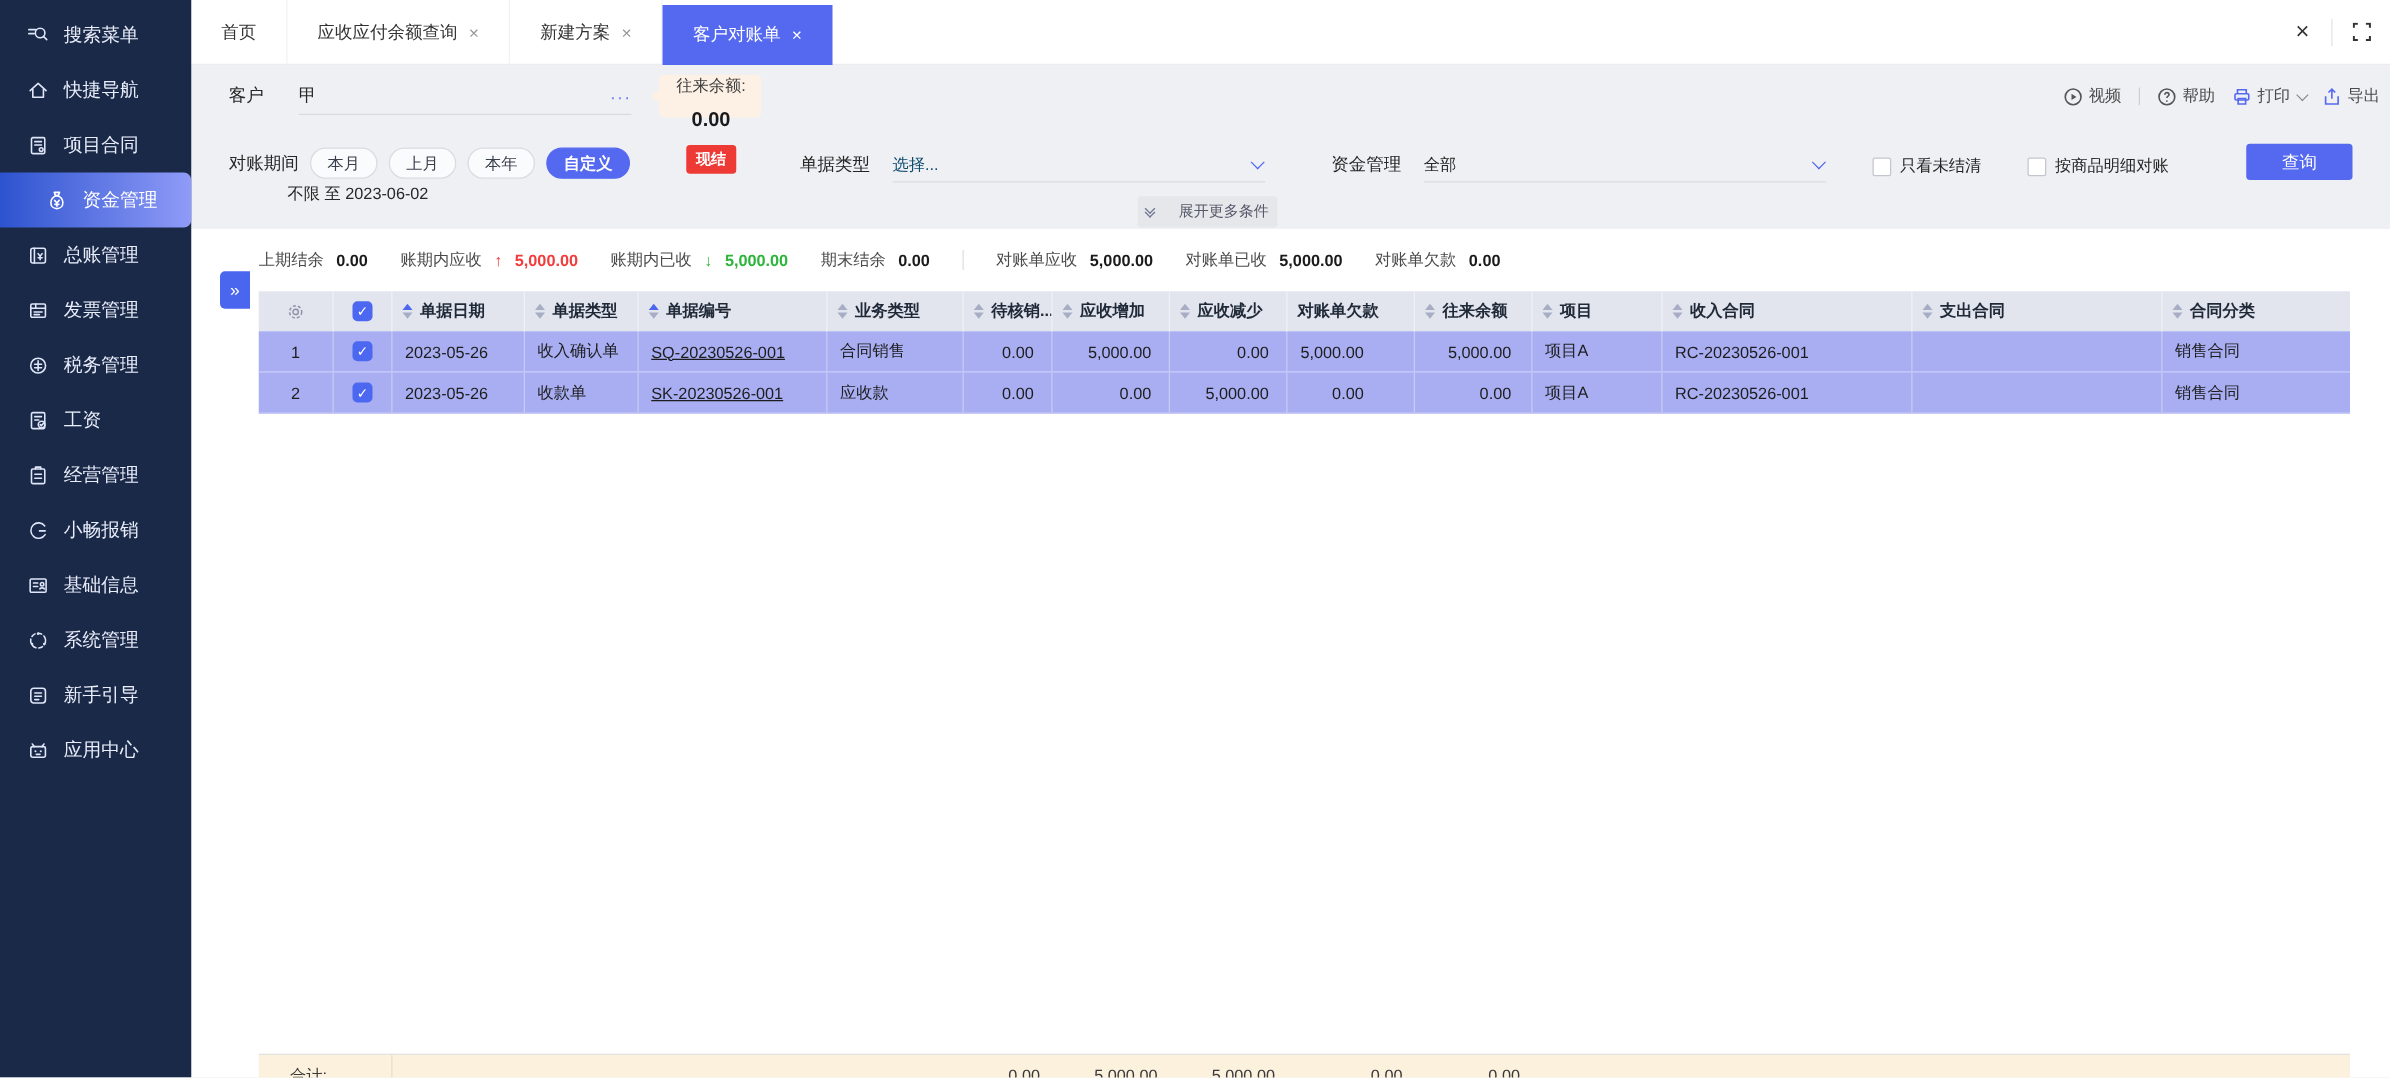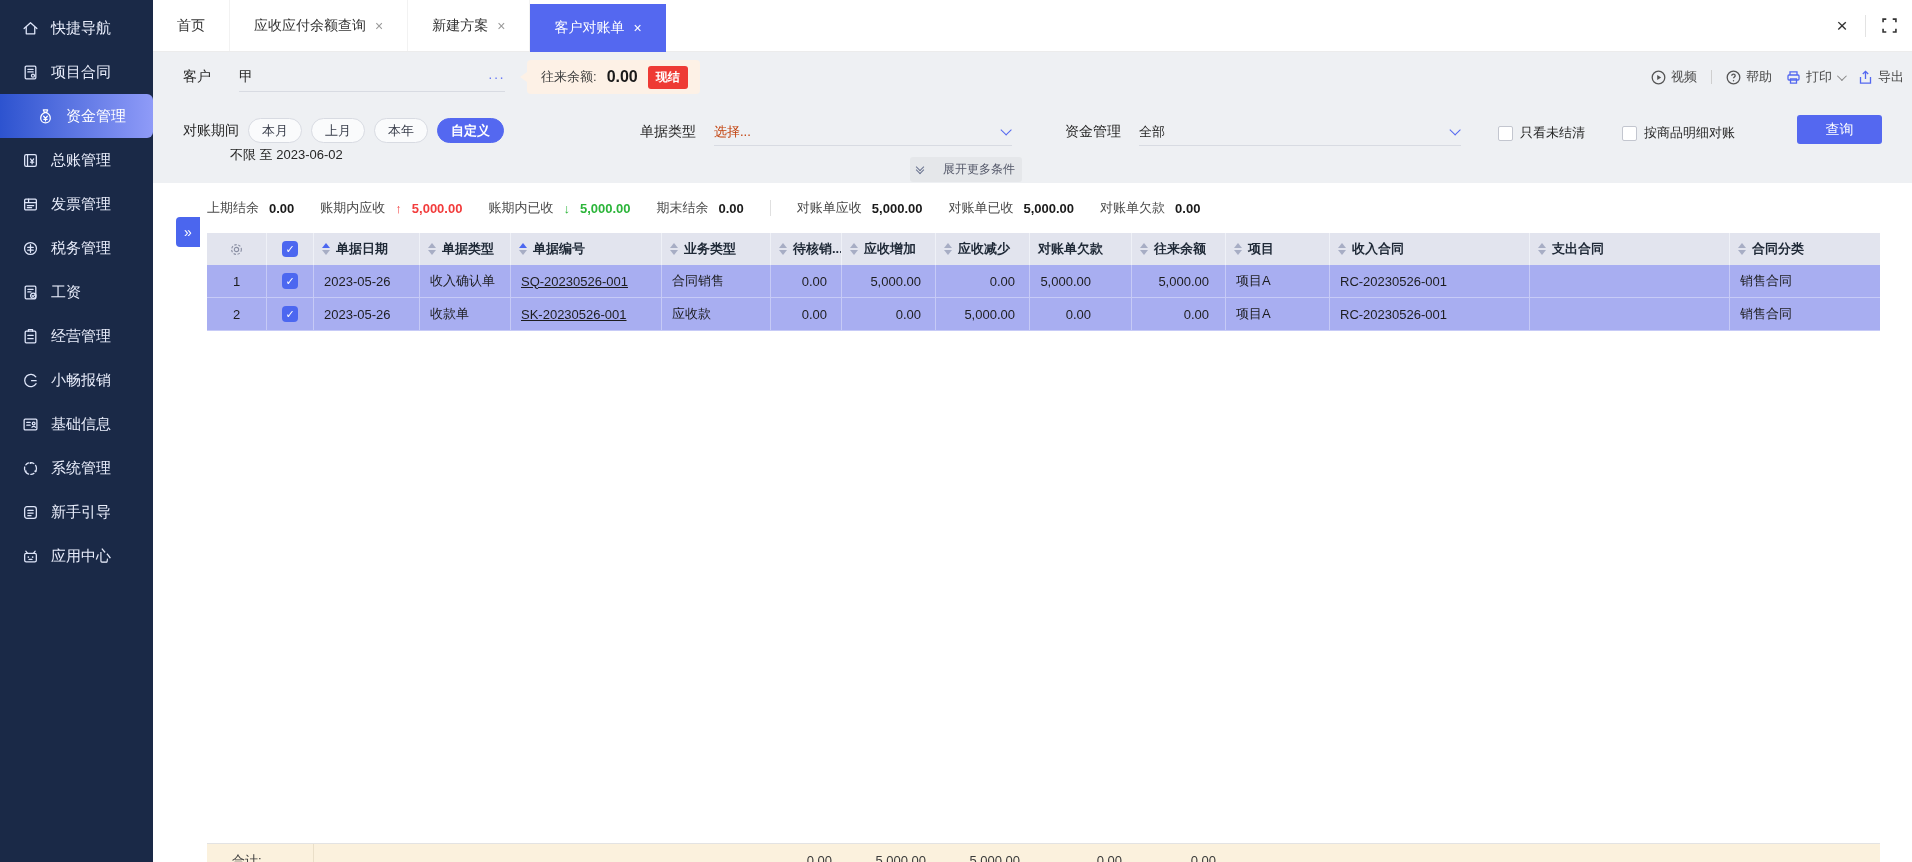--- a/index.html
+++ b/index.html
@@ -26,21 +26,21 @@
   .win-divider { width:1px; height:22px; background:#e3e3e3; }
   .win-btn svg { width:15px; height:15px; stroke:#333; fill:none; stroke-width:1.5; }
 
   
   .filterbar { position:absolute; left:153px; top:52px; width:1759px; height:131px; background:#eef0f3; z-index:3; }
   .row-a { position:absolute; left:30px; right:8px; top:6px; height:38px; display:flex; align-items:center; }
   .f-label { font-size:14px; color:#262626; white-space:nowrap; }
   .cust-field { margin-left:28px; width:266px; height:30px; border-bottom:1px solid #d8dbe2; display:flex; align-items:center; justify-content:space-between; cursor:text; }
   .cust-value { font-size:14px; color:#262626; }
   .ellipsis { color:#6b7cf5; font-size:14px; letter-spacing:1px; cursor:pointer; }
-  .balance-bubble { margin-left:22px; position:relative; background:#fdf1e6; border-radius:4px; height:34px; display:flex; align-items:center; padding:0 12px 0 14px; gap:10px; }
+  .balance-bubble { margin-left:22px; position:relative; background:#fdf1e6; border-radius:4px; height:34px; display:flex; align-items:center; padding:0 12px 0 14px; gap:10px;flex-direction:column; }
   .bubble-arrow { position:absolute; left:-7px; top:12px; width:0; height:0; border-top:5px solid transparent; border-bottom:5px solid transparent; border-right:7px solid #fdf1e6; }
   .balance-label { font-size:13px; color:#3d3d3d; }
   .balance-value { font-size:16px; font-weight:bold; color:#1a1a1a; }
   .badge-red { background:#ee3a34; color:#fff; font-size:12px; padding:3px 8px; border-radius:3px; font-weight:bold; }
   .quick-tools { margin-left:auto; display:flex; align-items:center; gap:14px; font-size:13px; color:#4a4a4a; }
   .tool-item { display:flex; align-items:center; gap:5px; cursor:pointer; white-space:nowrap; }
   .tool-item svg { width:15px; height:15px; fill:none; stroke-width:1.3; }
   .tool-sep { width:1px; height:14px; background:#cfcfcf; }
   .icon-gray { stroke:#555; }
   .icon-accent { stroke:#5468f0; }
@@ -50,21 +50,21 @@
   .pill { height:25px; padding:0 13px; border:1px solid #d8dbe2; border-radius:14px; background:#fafbfc; color:#3a3f4c; font-size:13px; display:flex; align-items:center; cursor:pointer; }
   .pill.selected { background:#5468f0; border-color:#5468f0; color:#fff; font-weight:bold; }
   .period-range { position:absolute; left:77px; top:94px; font-size:13px; color:#262626; cursor:pointer; }
 
   .select-group { position:absolute; top:66px; display:flex; align-items:center; }
   .sel-doc { left:487px; }
   .sel-status { left:912px; }
   .select-box { margin-left:18px; height:28px; border-bottom:1px solid #d8dbe2; display:flex; align-items:center; justify-content:space-between; cursor:pointer; }
   .sel-doc .select-box { width:298px; }
   .sel-status .select-box { width:322px; }
-  .placeholder { color:#c2410c; font-size:13px; }
+  .placeholder { color:#0c4a6e; font-size:13px; }
   .select-value { color:#262626; font-size:13px; }
   .chev-accent { width:8px; height:8px; border-right:1.6px solid #5468f0; border-bottom:1.6px solid #5468f0; transform:rotate(45deg) translateY(-3px); margin-right:4px; }
 
   .checkbox-group { position:absolute; top:72px; display:flex; align-items:center; gap:7px; cursor:pointer; }
   .cbg-1 { left:1345px; } .cbg-2 { left:1469px; }
   .cb-empty { width:15px; height:15px; border:1px solid #c3c6cf; border-radius:2px; background:#fff; }
   .cb-label { font-size:13px; color:#262626; }
   .query-btn { position:absolute; left:1644px; top:63px; width:85px; height:29px; background:#5468f0; border:none; border-radius:3px; color:#fff; font-size:14px; cursor:pointer; }
   .expand-pill { position:absolute; left:757px; top:105px; width:112px; height:25px; background:#e5e7ea; border-radius:3px; display:flex; align-items:center; justify-content:center; gap:20px; font-size:12px; color:#55596a; cursor:pointer; }
   .dbl-chev { display:flex; flex-direction:column; gap:-2px; }
@@ -111,20 +111,30 @@
 </style>
 </head>
 <body>
 
 <div class="app">
 
   <aside class="sidebar">
     <div class="side-item">
       <span class="side-icon">
           <svg viewBox="0 0 16 16">
+            <path d="M1 3.5h5M1 6.5h4"></path>
+            <circle cx="9.5" cy="6" r="3.6"></circle>
+            <path d="M12 8.6L14.5 11"></path>
+          </svg>
+        </span>
+      <span>搜索菜单</span>
+    </div>
+    <div class="side-item">
+      <span class="side-icon">
+          <svg viewBox="0 0 16 16">
             <path d="M2 8l6-5.5L14 8"></path>
             <path d="M4 7v6h8V7"></path>
           </svg>
         </span>
       <span>快捷导航</span>
     </div>
     <div class="side-item">
       <span class="side-icon">
           <svg viewBox="0 0 16 16">
             <rect x="3" y="2" width="10" height="12" rx="1"></rect>

